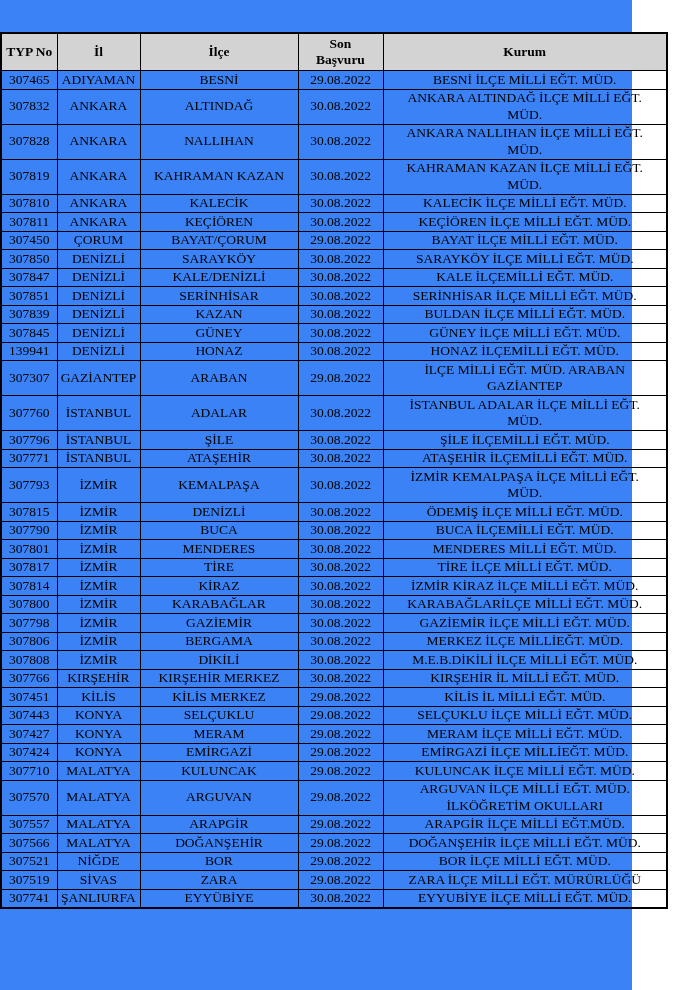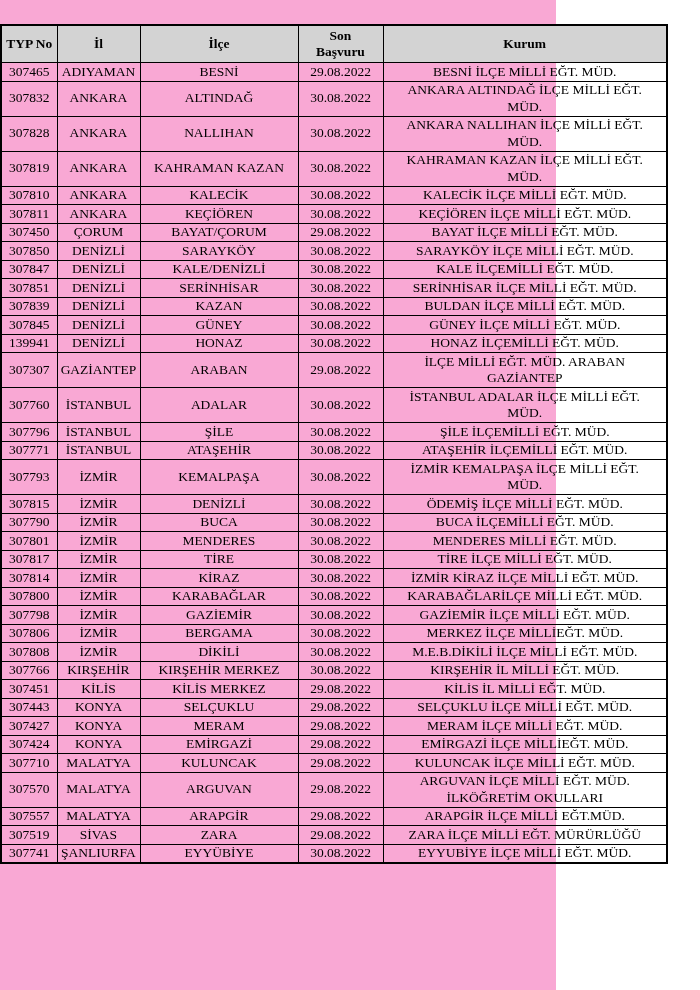--- a/index.html
+++ b/index.html
@@ -4,25 +4,25 @@
 <style>
   html, body {
     margin: 0;
     padding: 0;
     background: #ffffff;
     width: 700px;
     font-family: "Liberation Serif", "DejaVu Serif", serif;
     color: #000000;
   }
   .page {
-    width: 556px;
+    width: 632px;
     height: 990px;
     box-sizing: border-box;
-    padding-top: 24px;
-    background: #f9a8d4;
+    padding-top: 32px;
+    background: #3b82f6;
   }
   table.doc-table {
     border-collapse: collapse;
     table-layout: fixed;
     width: 668px;
     margin: 0 auto;
     border: 2px solid #000000;
   }
   table.doc-table th,
   table.doc-table td {
@@ -317,20 +317,34 @@
 İLKÖĞRETİM OKULLARI</td>
         </tr>
         <tr>
           <td>307557</td>
           <td>MALATYA</td>
           <td>ARAPGİR</td>
           <td>29.08.2022</td>
           <td>ARAPGİR İLÇE MİLLİ EĞT.MÜD.</td>
         </tr>
         <tr>
+          <td>307566</td>
+          <td>MALATYA</td>
+          <td>DOĞANŞEHİR</td>
+          <td>29.08.2022</td>
+          <td>DOĞANŞEHİR İLÇE MİLLİ EĞT. MÜD.</td>
+        </tr>
+        <tr>
+          <td>307521</td>
+          <td>NİĞDE</td>
+          <td>BOR</td>
+          <td>29.08.2022</td>
+          <td>BOR İLÇE MİLLİ EĞT. MÜD.</td>
+        </tr>
+        <tr>
           <td>307519</td>
           <td>SİVAS</td>
           <td>ZARA</td>
           <td>29.08.2022</td>
           <td>ZARA İLÇE MİLLİ EĞT. MÜRÜRLÜĞÜ</td>
         </tr>
         <tr>
           <td>307741</td>
           <td>ŞANLIURFA</td>
           <td>EYYÜBİYE</td>

